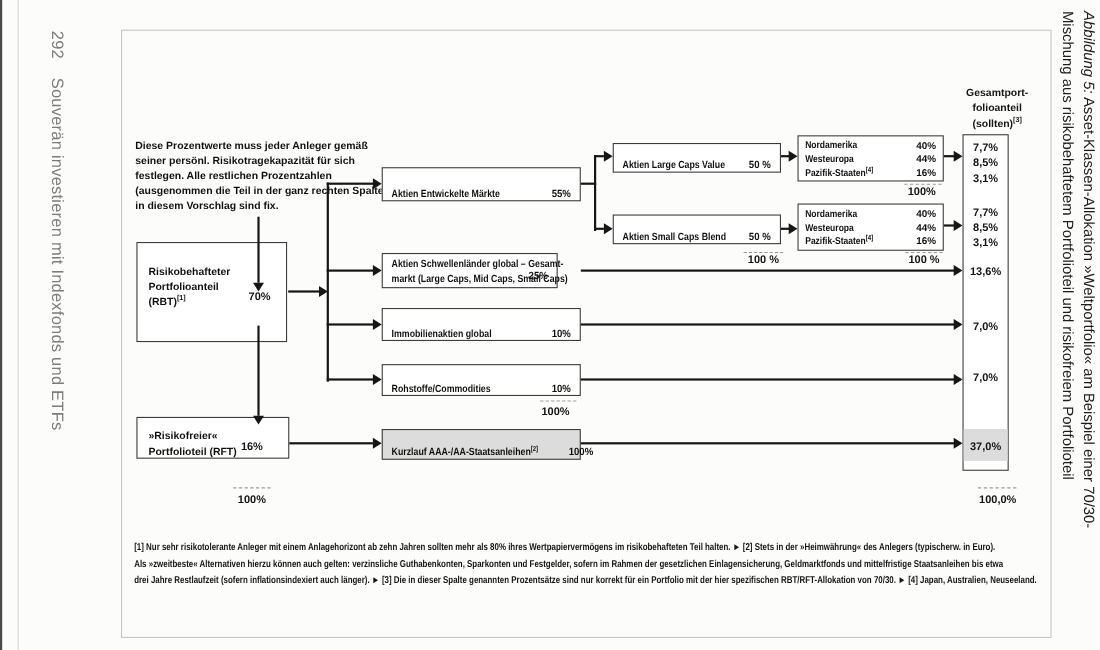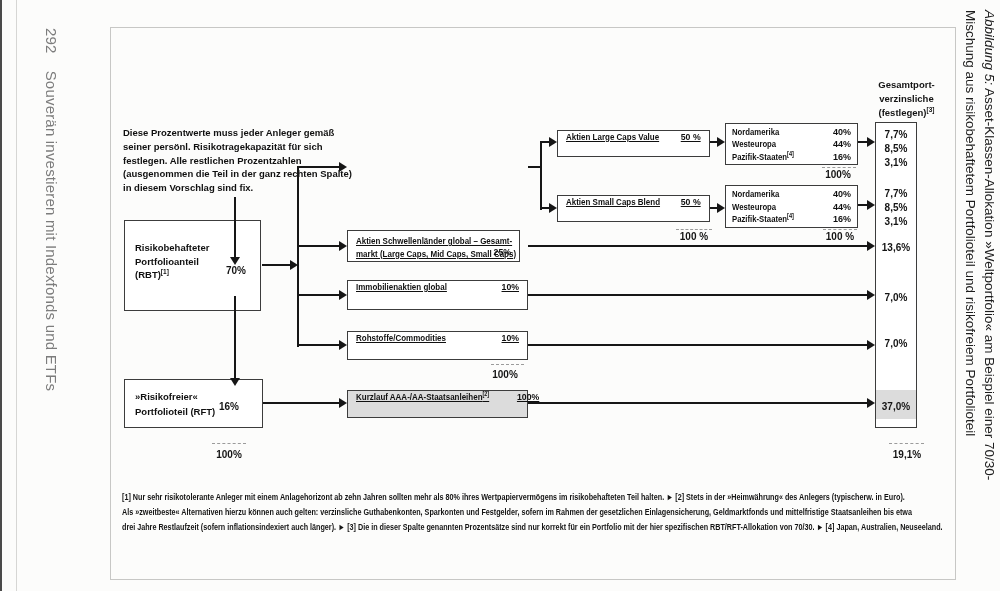--- a/index.html
+++ b/index.html
@@ -10,21 +10,21 @@
   .edge-light{position:absolute;left:16px;top:0;width:1px;height:591px;background:#d6d6d4;}
   
   .rot90{position:absolute;transform-origin:0 0;transform:rotate(90deg);white-space:nowrap;}
   .margin-left-txt{font-size:15px;color:#7c7c7c;letter-spacing:.2px;}
   .cap-line{display:block;font-size:13.5px;line-height:19px;color:#1c1c1c;}
   .cap-italic{font-style:italic;}
   
   .frame{position:absolute;left:110px;top:27px;width:846px;height:553px;border:1px solid #c7c7c5;box-sizing:border-box;}
   
   .bx{position:absolute;background:#fff;border:1px solid #3c3c3c;box-sizing:border-box;
-      display:flex;align-items:flex-start;padding:0 8px;font-weight:bold;font-size:9.5px;color:#101010;text-decoration:underline;}
+      display:flex;align-items:flex-end;padding:0 8px;font-weight:bold;font-size:9.5px;color:#101010;}
   .bx .lbl{flex:1;white-space:nowrap;transform:scaleX(.84);transform-origin:0 50%;}
   .bx .val{white-space:nowrap;transform:scaleX(.92);transform-origin:100% 50%;}
   .gray{background:#dcdcdc;}
   .bigbx{position:absolute;background:#fff;border:1px solid #3c3c3c;box-sizing:border-box;
          font-weight:bold;font-size:9.5px;color:#101010;}
   .bigbx .line{white-space:nowrap;}
   .rbx{position:absolute;background:#fff;border:1px solid #3c3c3c;box-sizing:border-box;
        display:flex;flex-direction:column;justify-content:space-evenly;padding:0 6px;
        font-weight:bold;font-size:9px;color:#101010;}
   .rrow{display:flex;justify-content:space-between;align-items:baseline;}
@@ -77,27 +77,31 @@
   </div>
 
   <div class="intro">Diese Prozentwerte muss jeder Anleger gemäß seiner persönl. Risikotragekapazität für sich festlegen. Alle restlichen Prozentzahlen (ausgenommen die Teil in der ganz rechten Spalte) in diesem Vorschlag sind fix.</div>
 
   <div class="bigbx" style="left:124px;top:220px;width:137px;height:91px;padding:20px 0 0 10px;line-height:13.5px;">
     <div class="line">Risikobehafteter</div>
     <div class="line">Portfolioanteil</div>
     <div class="line"><span>(RBT)</span><sup class="sp">[1]</sup></div>
   </div>
 
-  <div class="bigbx gray" style="left:124px;top:379px;width:139px;height:49px;padding:9px 0 0 10px;line-height:15px;">
+  <div class="bigbx gray" style="left:124px;top:379px;width:139px;height:38px;padding:9px 0 0 10px;line-height:15px;">
     <div class="line">»Risikofreier«</div>
     <div class="line">Portfolioteil (RFT)</div>
   </div>
 
-
-  <div class="bx" style="left:347px;top:230px;width:173px;height:32px;padding:0;display:block;position:absolute;">
+  <div class="bx" style="left:347px;top:152px;width:181px;height:31px;">
+    <span class="lbl">Aktien Entwickelte Märkte</span>
+    <span class="val">55%</span>
+  </div>
+
+  <div class="bx" style="left:347px;top:230px;width:160px;height:32px;padding:0;display:block;position:absolute;">
     <div style="padding:3px 0 0 8px;line-height:13px;">
       <div class="lbl" style="transform:scaleX(.84);transform-origin:0 50%;">Aktien Schwellenländer global – Gesamt-</div>
       <div class="lbl" style="transform:scaleX(.84);transform-origin:0 50%;">markt (Large Caps, Mid Caps, Small Caps)</div>
     </div>
     <span class="val" style="position:absolute;right:8px;bottom:4px;">25%</span>
   </div>
 
   <div class="bx" style="left:347px;top:280px;width:181px;height:30px;">
     <span class="lbl">Immobilienaktien global</span>
     <span class="val">10%</span>
@@ -147,22 +151,22 @@
         <span class="rval">44%</span>
       </div>
     <div class="rrow">
         <span class="rname"><span>Pazifik-Staaten</span><sup class="sp">[4]</sup></span>
         <span class="rval">16%</span>
       </div>
   </div>
 
   <div class="thead">
     <div>Gesamtport-</div>
-    <div>verzinsliche</div>
-    <div><span>(festlegen)</span><sup class="sp">[3]</sup></div>
+    <div>folioanteil</div>
+    <div><span>(sollten)</span><sup class="sp">[3]</sup></div>
   </div>
 
   <div class="tcol">
     <div class="band"></div>
     <div class="tv" style="top:6px;">7,7%</div>
     <div class="tv" style="top:20px;">8,5%</div>
     <div class="tv" style="top:34px;">3,1%</div>
     <div class="tv" style="top:65px;">7,7%</div>
     <div class="tv" style="top:79px;">8,5%</div>
     <div class="tv" style="top:93px;">3,1%</div>
@@ -234,21 +238,21 @@
   <div class="sumline" style="left:823px;top:229px;width:34px;"></div>
   <div class="sumtxt" style="left:815px;top:231px;">100 %</div>
 
   <div class="sumline" style="left:491px;top:364px;width:33px;"></div>
   <div class="sumtxt" style="left:480px;top:369px;">100%</div>
 
   <div class="sumline" style="left:212px;top:443px;width:34px;"></div>
   <div class="sumtxt" style="left:204px;top:449px;">100%</div>
 
   <div class="sumline" style="left:889px;top:443px;width:35px;"></div>
-  <div class="sumtxt" style="left:882px;top:449px;">19,1%</div>
+  <div class="sumtxt" style="left:882px;top:449px;">100,0%</div>
 
   <div class="fnote">
     <div>[1] Nur sehr risikotolerante Anleger mit einem Anlagehorizont ab zehn Jahren sollten mehr als 80% ihres Wertpapiervermögens im risikobehafteten Teil halten. ► [2] Stets in der »Heimwährung« des Anlegers (typischerw. in Euro).</div>
     <div>Als »zweitbeste« Alternativen hierzu können auch gelten: verzinsliche Guthabenkonten, Sparkonten und Festgelder, sofern im Rahmen der gesetzlichen Einlagensicherung, Geldmarktfonds und mittelfristige Staatsanleihen bis etwa</div>
     <div>drei Jahre Restlaufzeit (sofern inflationsindexiert auch länger). ► [3] Die in dieser Spalte genannten Prozentsätze sind nur korrekt für ein Portfolio mit der hier spezifischen RBT/RFT-Allokation von 70/30. ► [4] Japan, Australien, Neuseeland.</div>
   </div>
 
 </div>
 
 </body></html>

